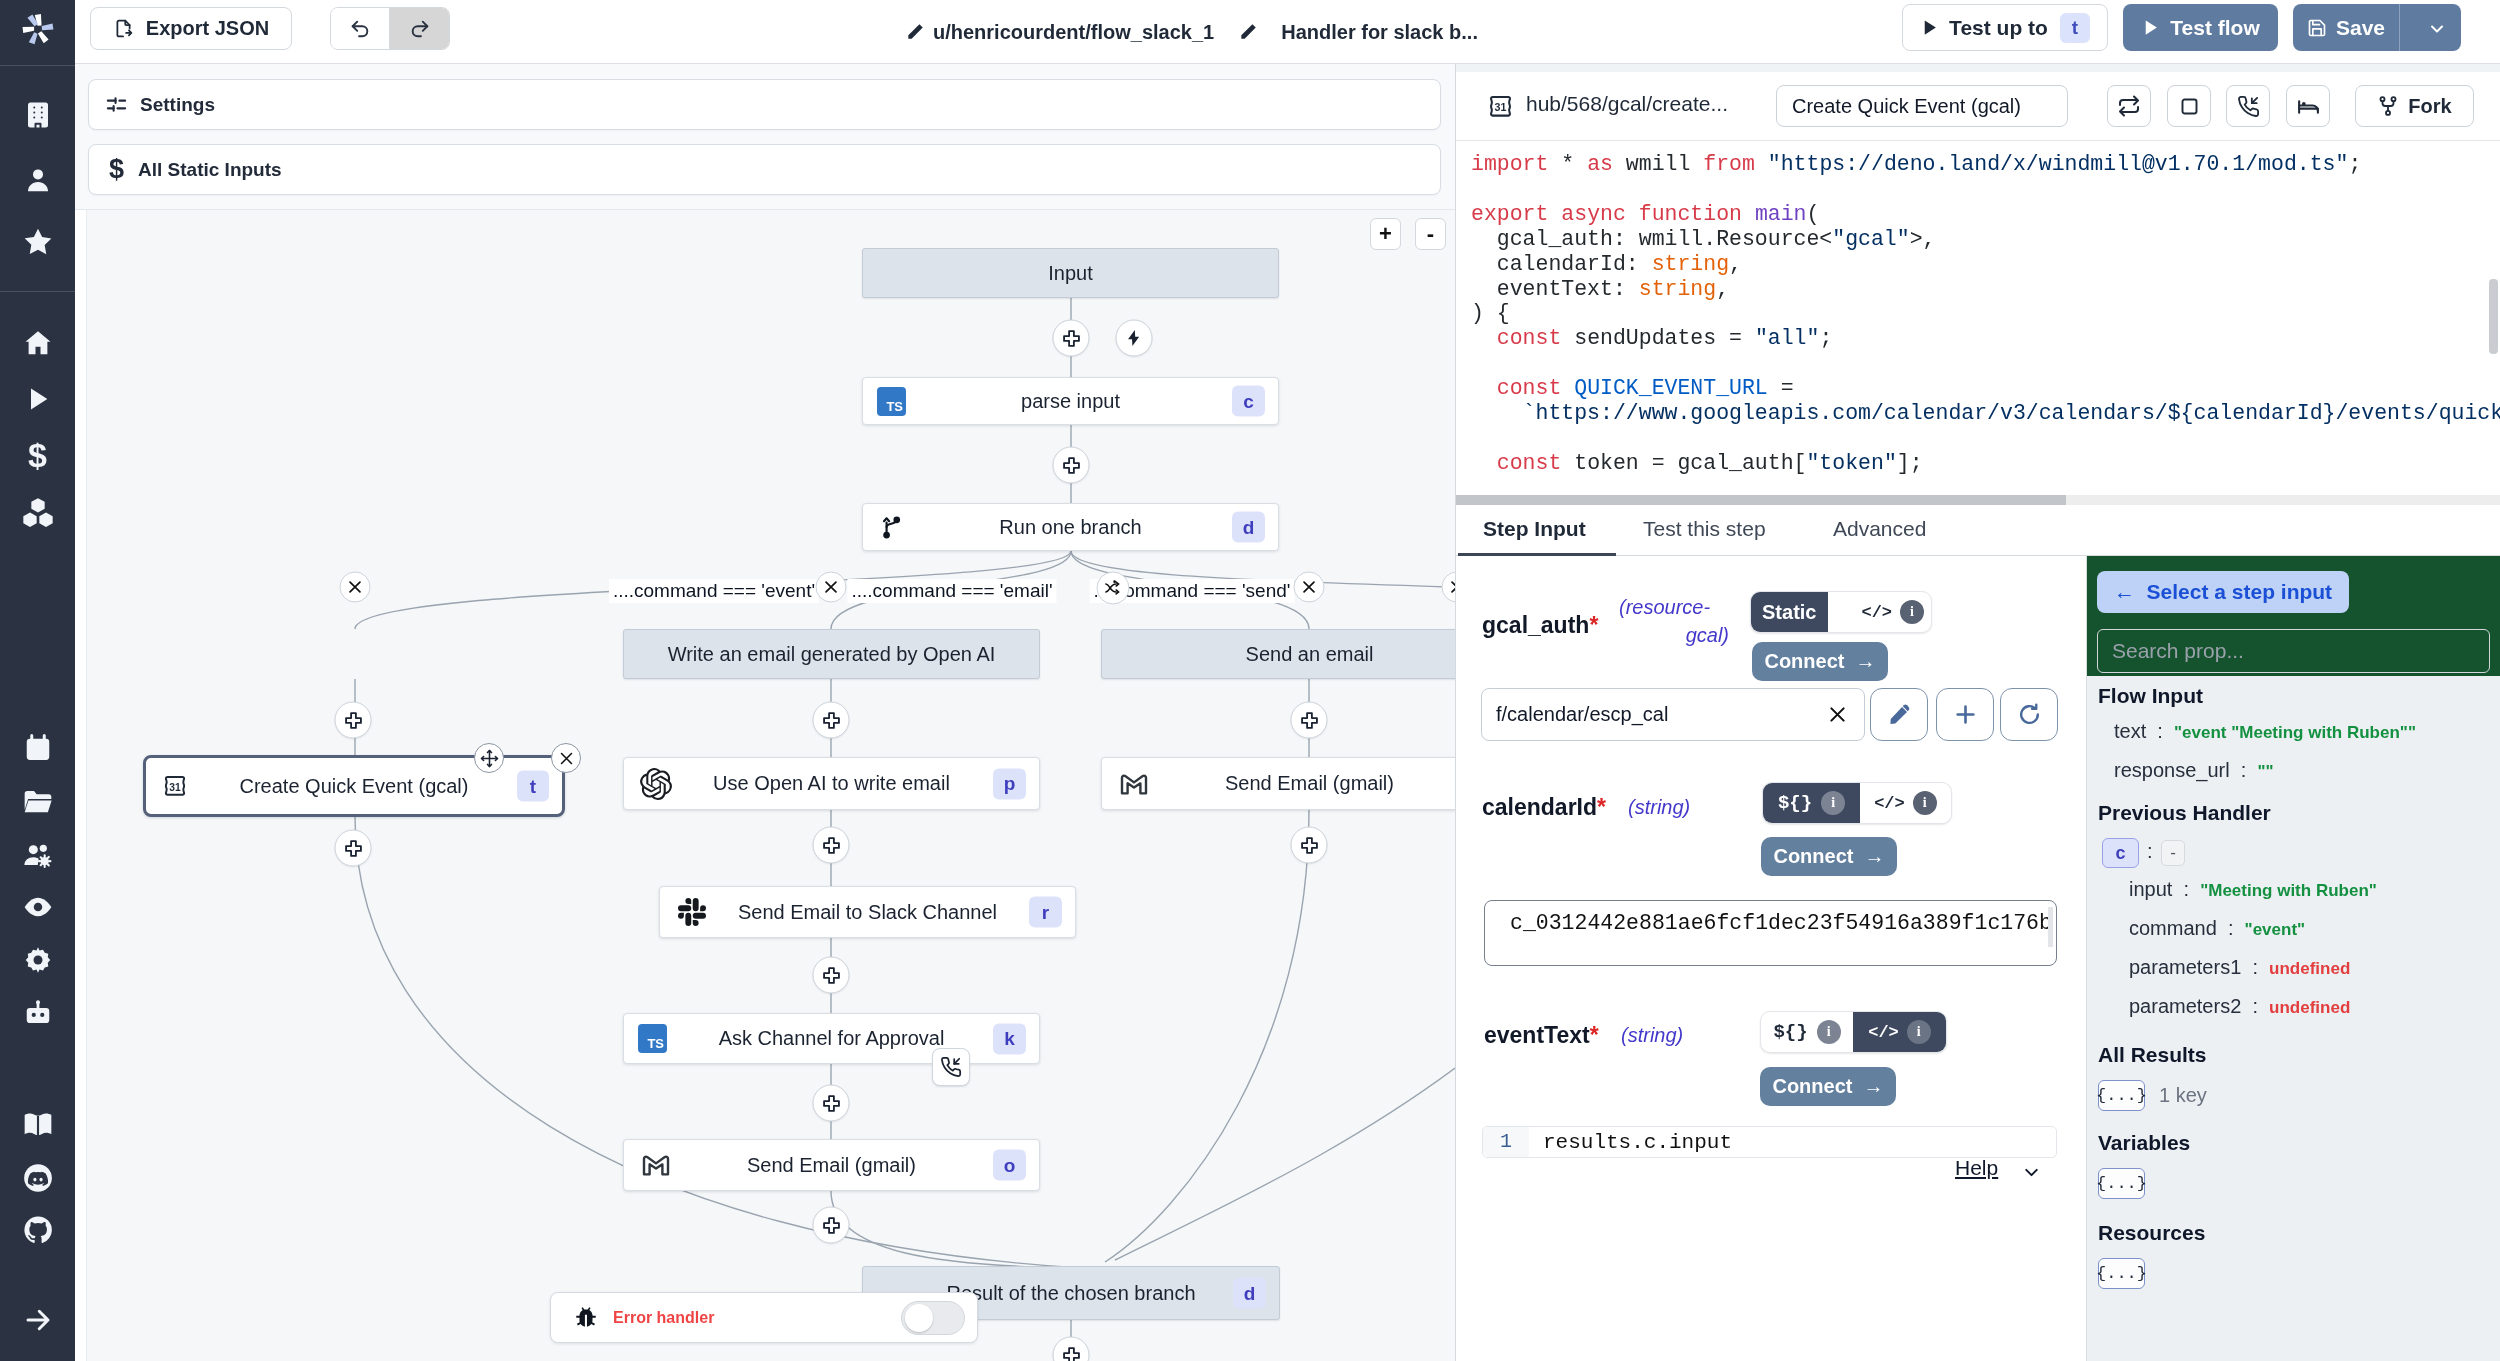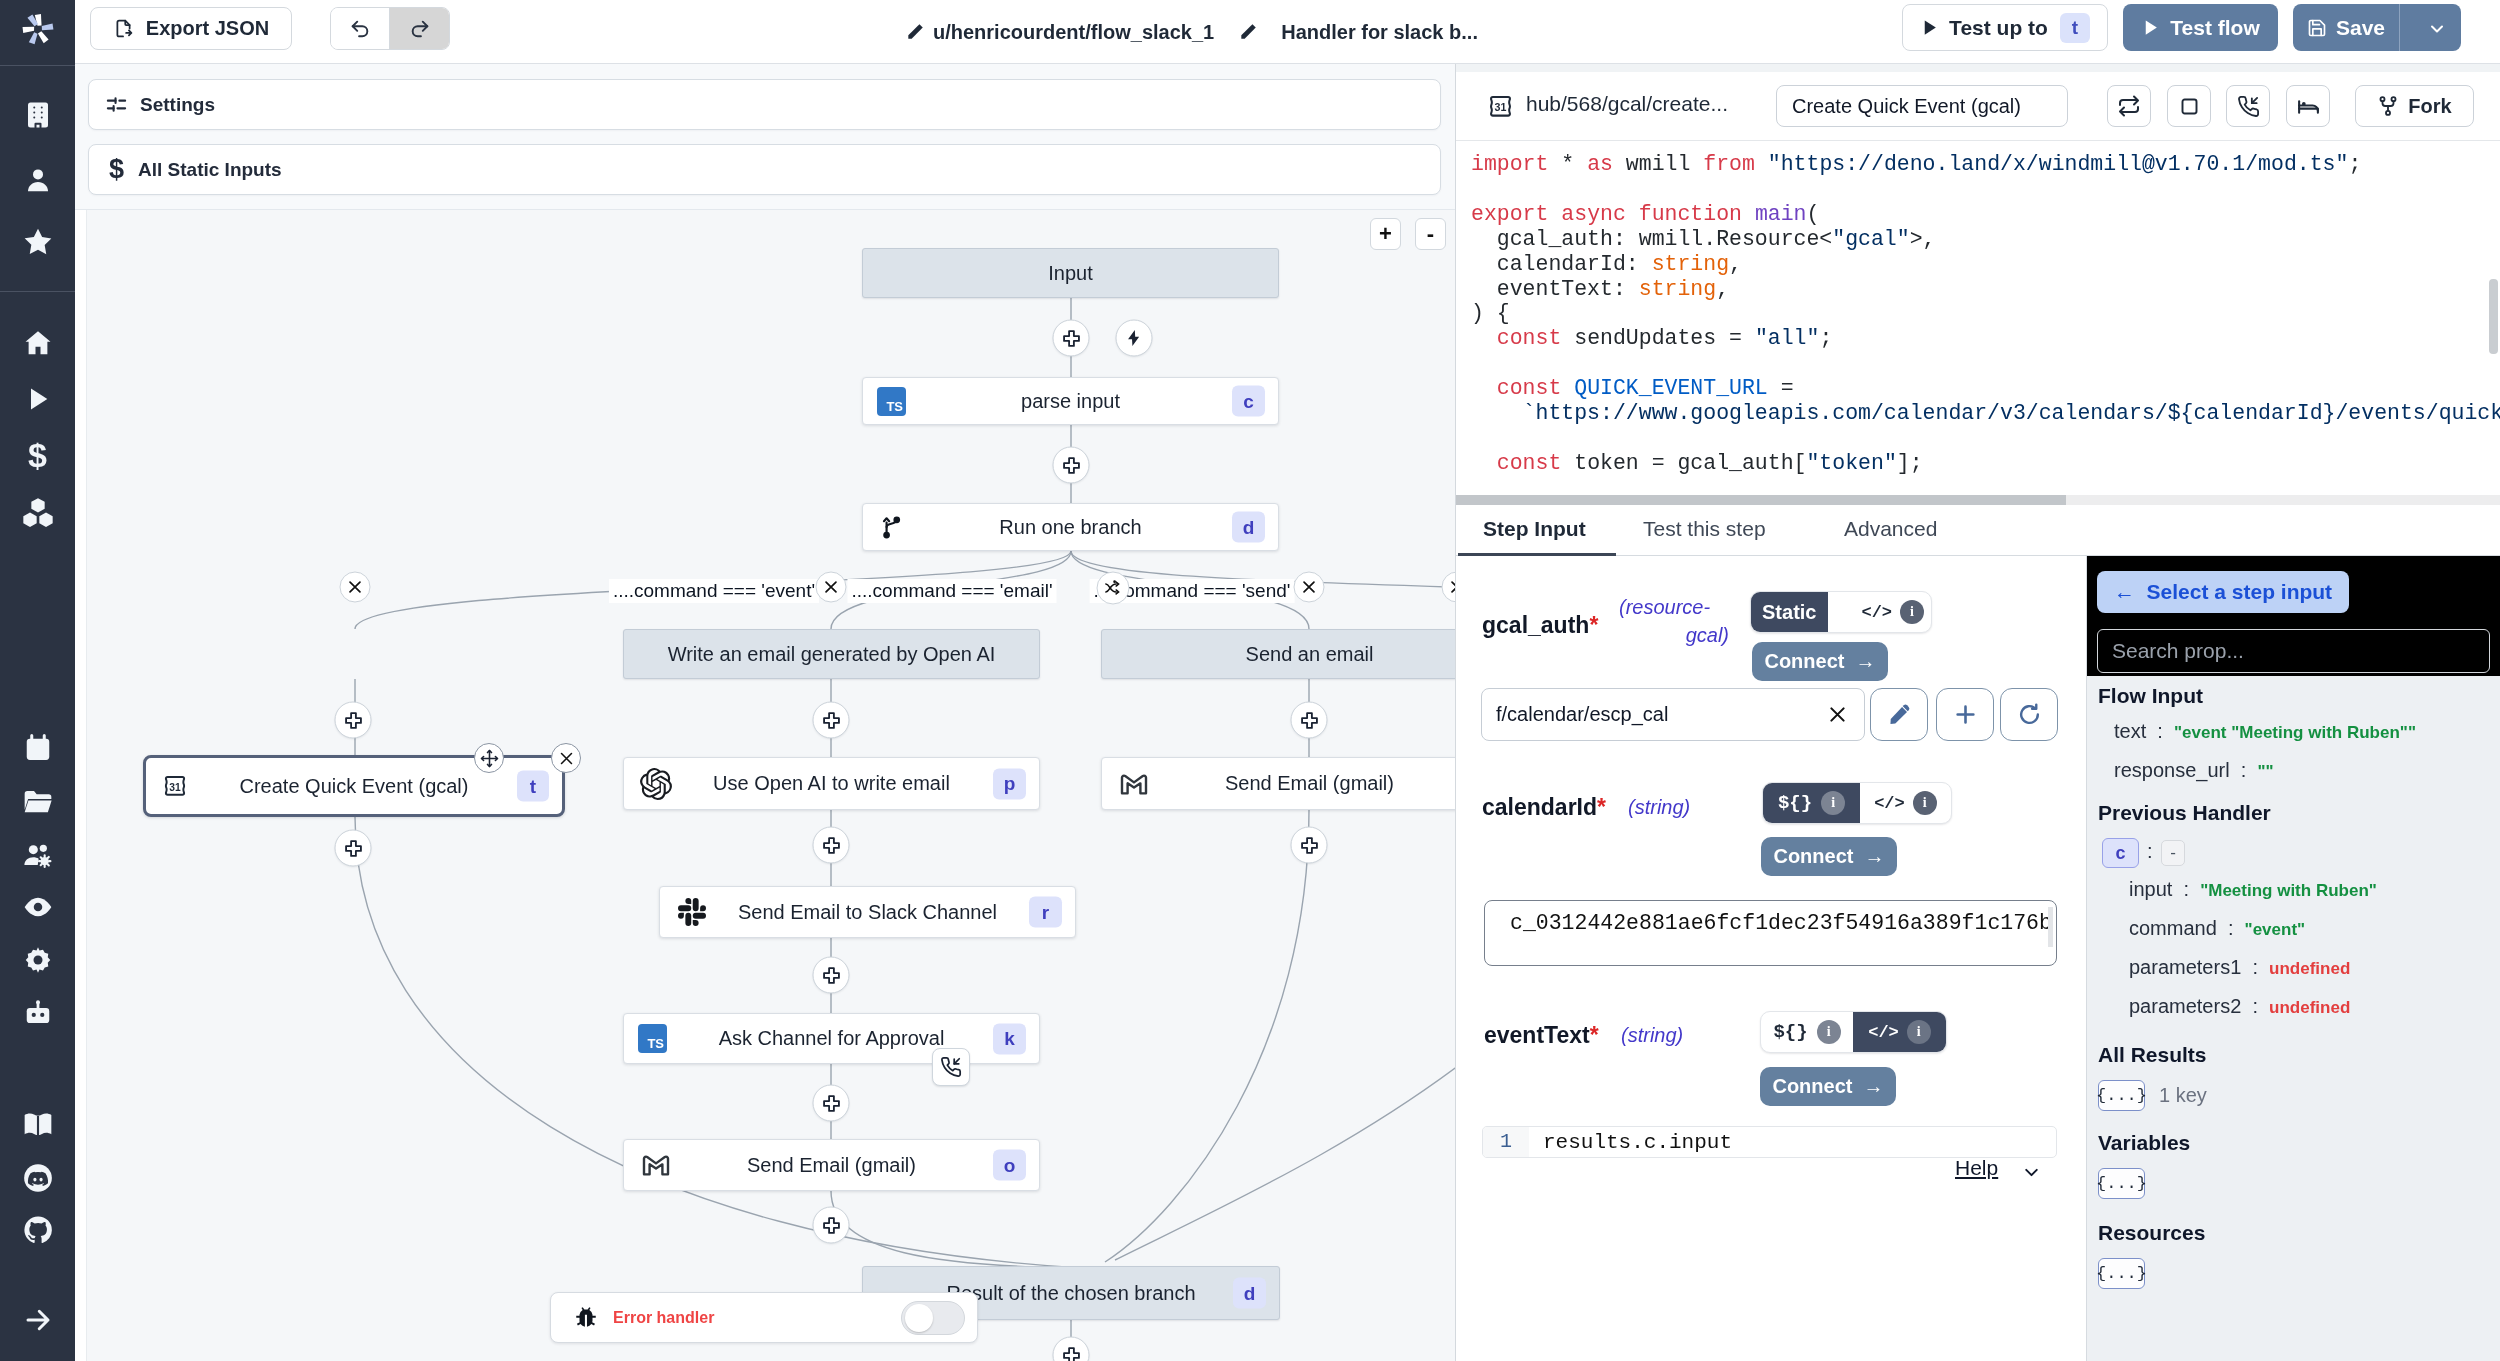--- a/index.html
+++ b/index.html
@@ -543,21 +543,21 @@
   <span class="kw">const</span> token = gcal_auth[<span class="str">"token"</span>];</div>
     <div class="abs" style="left:1033px; top:215px; width:9px; height:75px; background:#c9cdd1; border-radius:4px;"></div>
 
     <div class="abs" style="left:0; top:431px; width:1045px; height:10px; background:#ededee;"></div>
     <div class="abs" style="left:0; top:431px; width:610px; height:10px; background:#c2c6ca;"></div>
 
     <div class="abs" style="left:0; top:441px; width:1045px; height:51px; background:#fff; border-bottom:1px solid #d6dbe0;">
       <span style="position:absolute; left:27px; top:12px; font-size:21px; font-weight:bold; color:#1f2937;">Step Input</span>
       <div style="position:absolute; left:2px; top:48px; width:158px; height:3px; background:#3c4656;"></div>
       <span style="position:absolute; left:187px; top:12px; font-size:21px; color:#3f4856;">Test this step</span>
-      <span style="position:absolute; left:377px; top:12px; font-size:21px; color:#3f4856;margin-left:11px;">Advanced</span>
+      <span style="position:absolute; left:377px; top:12px; font-size:21px; color:#3f4856;">Advanced</span>
     </div>
 
     <div class="abs" id="form" style="left:0; top:492px; width:631px; height:805px; background:#fff; border-right:1px solid #d6dbe0;">
 
       <span class="flabel" style="left:26px; top:56px;">gcal_auth<span class="req">*</span></span>
       <span class="ftype" style="left:163px; top:40px; width:110px; text-align:left;">(resource-</span>
       <span class="ftype" style="left:163px; top:68px; width:110px; text-align:right;">gcal)</span>
       <div class="seg" style="left:294px; top:35px; width:182px;gap:27px;">
         <div class="dark" style="width:91px; font-weight:bold; font-size:20px;">Static</div>
         <div style="width:91px; gap:8px;">
@@ -623,21 +623,21 @@
       <div class="abs" style="left:26px; top:570px; width:575px; height:32px; border:1px solid #e3e6ea; border-radius:5px; background:#fff; overflow:hidden;">
         <div style="position:absolute; left:0; top:0; width:46px; height:32px; background:#f7f8f9; color:#3b5f92; font-family:'Liberation Mono',monospace; font-size:20px; text-align:center; line-height:30px;">1</div>
         <div style="position:absolute; left:60px; top:0; font-family:'Liberation Mono',monospace; font-size:21px; color:#111; line-height:31px;">results.c.input</div>
       </div>
       <span style="position:absolute; left:499px; top:600px; font-size:21px; color:#0f172a; text-decoration:underline;">Help</span>
       <svg style="position:absolute; left:565px; top:606px;" width="21" height="21" viewBox="0 0 24 24" fill="none" stroke="#0f172a" stroke-width="2.2" stroke-linecap="round" stroke-linejoin="round">
           <path d="M6 9l6 6 6-6"></path>
         </svg>
     </div>
 
-    <div class="abs" id="props" style="left:631px; top:492px; width:414px; height:805px; background:#000000;">
+    <div class="abs" id="props" style="left:631px; top:492px; width:414px; height:805px; background:#14532d;">
       <div class="abs" style="left:10px; top:15px; width:252px; height:42px; background:#bdd2f6; border-radius:8px; display:flex; align-items:center; justify-content:center; color:#1b50d6; font-weight:bold; font-size:21px;">←&nbsp; Select a step input</div>
       <div class="abs" style="left:10px; top:73px; width:393px; height:44px; border:1px solid #d3d7dc; border-radius:6px; display:flex; align-items:center; padding-left:14px; color:#9aa1ab; font-size:21px;">Search prop...</div>
       <div class="abs" style="left:0; top:120px; width:414px; height:685px; background:#edf0f3;">
         <span class="phead" style="left:11px; top:8px;">Flow Input</span>
         <span class="pkey" style="left:27px; top:44px;">text&nbsp; :&nbsp; <span class="pval">"event "Meeting with Ruben""</span></span>
         <span class="pkey" style="left:27px; top:83px;">response_url&nbsp; :&nbsp; <span class="pval">""</span></span>
         <span class="phead" style="left:11px; top:125px;">Previous Handler</span>
         <div class="abs" style="left:15px; top:162px; width:37px; height:30px; background:#dde2fb; border:1px solid #98a1e8; border-radius:6px; color:#3f3fbe; font-weight:bold; font-size:18px; display:flex; align-items:center; justify-content:center;">c</div>
         <span class="pkey" style="left:60px; top:164px;">:</span>
         <div class="abs" style="left:74px; top:164px; width:24px; height:26px; background:#f2f3f5; border:1px solid #d6d9dd; border-radius:5px; color:#4b5563; font-size:17px; display:flex; align-items:center; justify-content:center;">-</div>

